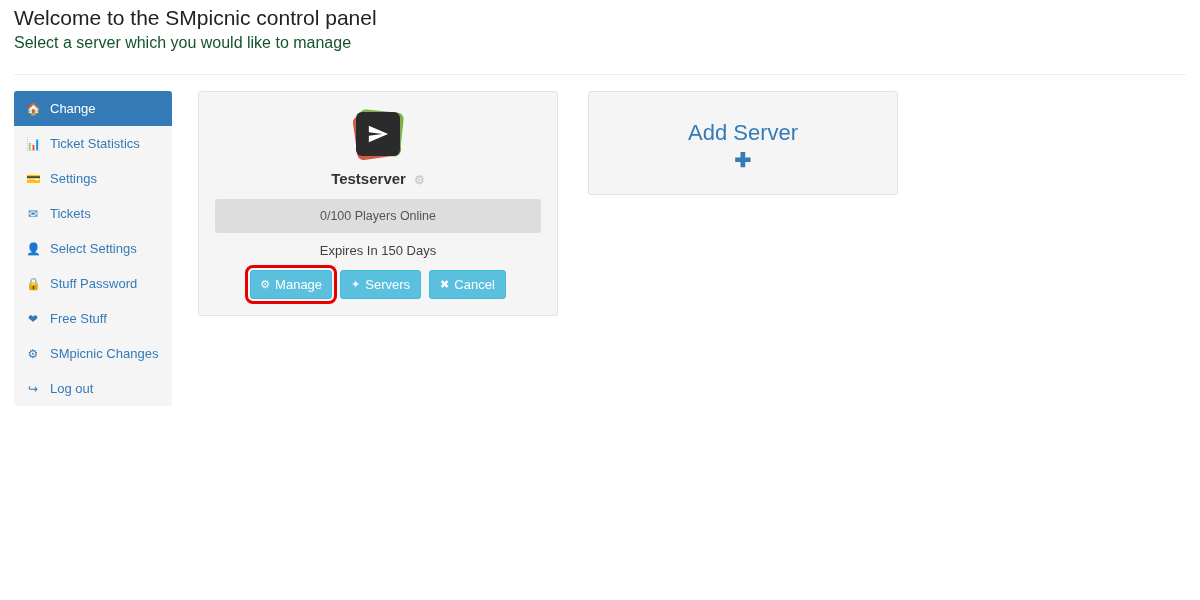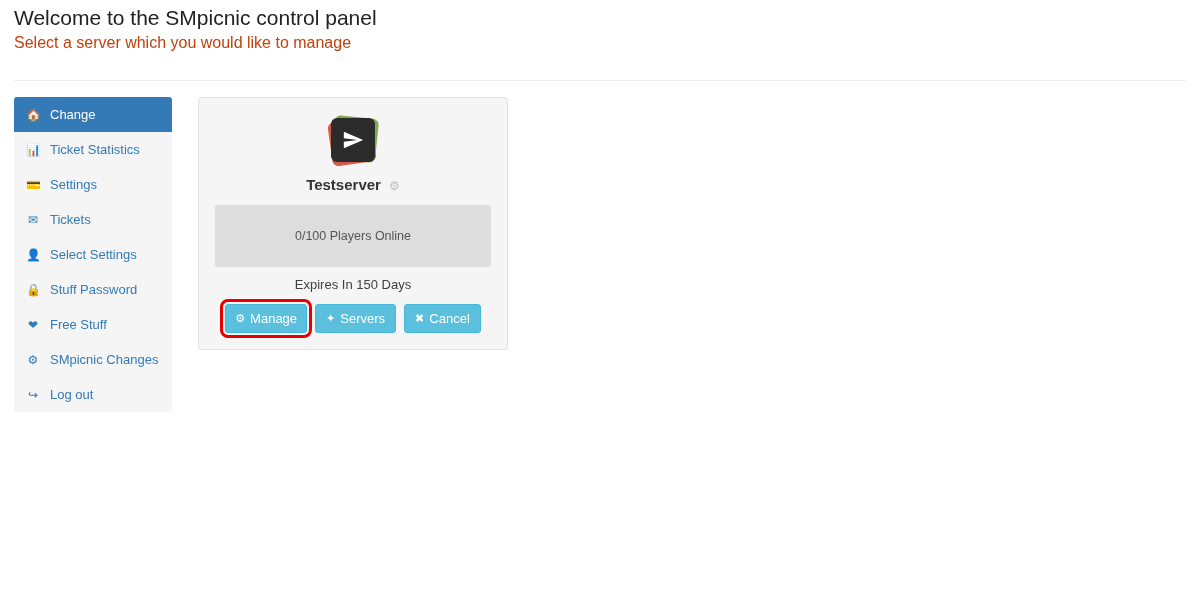--- a/index.html
+++ b/index.html
@@ -1,37 +1,37 @@
 <!DOCTYPE html>
 <html><head>
   <meta charset="utf-8">
   <style>
     * { box-sizing: border-box; margin: 0; padding: 0; }
     body { font-family: -apple-system, "Helvetica Neue", Arial, sans-serif; font-size: 14px; color: #333; background: #fff; }
     .container { padding: 0 14px; }
     h1 { font-size: 21px; font-weight: 500; color: #222; margin-top: 6px; margin-bottom: 4px; }
-    .subtitle { font-size: 16px; color: #c2410c; margin-bottom: 28px; }
+    .subtitle { font-size: 16px; color: #14532d; margin-bottom: 22px; }
     hr.divider { border: none; border-top: 1px solid #eee; margin: 0 0 16px 0; }
     .layout { display: flex; gap: 26px; align-items: flex-start; }
     .sidebar { width: 158px; background: #f5f5f5; border-radius: 3px; padding: 0; }
     .sidebar-item { display: flex; align-items: center; gap: 10px; padding: 10px 12px; color: #337ab7; cursor: pointer; font-size: 13px; }
     .sidebar-item.active { background: #337ab7; color: #fff; border-radius: 3px 3px 0 0; }
     .sidebar-item .icn { width: 14px; text-align: center; font-size: 12px; display: inline-block; }
     .content { display: flex; gap: 30px; align-items: flex-start; }
-    .card { width: 310px; background: #f5f5f5; border: 1px solid #e3e3e3; border-radius: 3px; padding: 16px; text-align: center; }
+    .card { width: 360px; background: #f5f5f5; border: 1px solid #e3e3e3; border-radius: 3px; padding: 16px; text-align: center; }
     .server-icon-wrap { display: flex; justify-content: center; margin-bottom: 10px; }
     .server-icon { width: 52px; height: 52px; position: relative; }
     .server-icon .layer { position: absolute; width: 44px; height: 44px; border-radius: 6px; }
     .server-icon .l1 { background: #d15b47; top: 6px; left: 3px; transform: rotate(-8deg); }
     .server-icon .l2 { background: #7bb04a; top: 3px; left: 6px; transform: rotate(6deg); }
     .server-icon .l3 { background: #2b2b2b; top: 4px; left: 4px; display: flex; align-items: center; justify-content: center; color: #fff; }
     .server-name { font-weight: bold; font-size: 15px; color: #333; margin-bottom: 12px; }
     .server-name .gear { color: #ccc; font-size: 12px; margin-left: 4px; }
     .status-bar { background: #5cb85c; color: #333; font-weight: bold; padding: 7px; border-radius: 3px; margin-bottom: 10px; font-size: 13px; }
-    .players-bar { background: #ddd; color: #555; padding: 24px; border-radius: 3px; margin-bottom: 10px; font-size: 12.5px; }
+    .players-bar { background: #ddd; color: #555; padding: 10px; border-radius: 3px; margin-bottom: 10px; font-size: 12.5px; }
     .expires { color: #404040; font-size: 13px; margin-bottom: 12px; }
     .btn-row { display: flex; gap: 8px; justify-content: center; }
     .btn { background: #5bc0de; color: #fff; border: 1px solid #46b8da; padding: 6px 10px; border-radius: 3px; font-size: 13px; cursor: pointer; display: inline-flex; align-items: center; gap: 5px; }
     .btn .bicn { font-size: 11px; }
     .highlight { outline: 3px solid #e60000; outline-offset: 2px; padding-left: 9px; padding-right: 9px; }
     .add-card { width: 310px; background: #f5f5f5; border: 1px solid #e3e3e3; border-radius: 3px; padding: 28px 16px 22px 16px; text-align: center; cursor: pointer; }
     .add-title { color: #337ab7; font-size: 22px; font-weight: 400; margin-bottom: 2px; }
     .add-plus { color: #337ab7; font-size: 20px; font-weight: bold; }
   </style>
 </head>
@@ -107,15 +107,19 @@
           <button class="btn">
             <span class="bicn">✦</span>
             <span>Servers</span>
           </button>
           <button class="btn">
             <span class="bicn">✖</span>
             <span>Cancel</span>
           </button>
         </div>
       </div>
+      <div class="add-card">
+        <div class="add-title">Add Server</div>
+        <div class="add-plus">✚</div>
+      </div>
     </div>
   </div>
 </div>
 
 </body></html>

